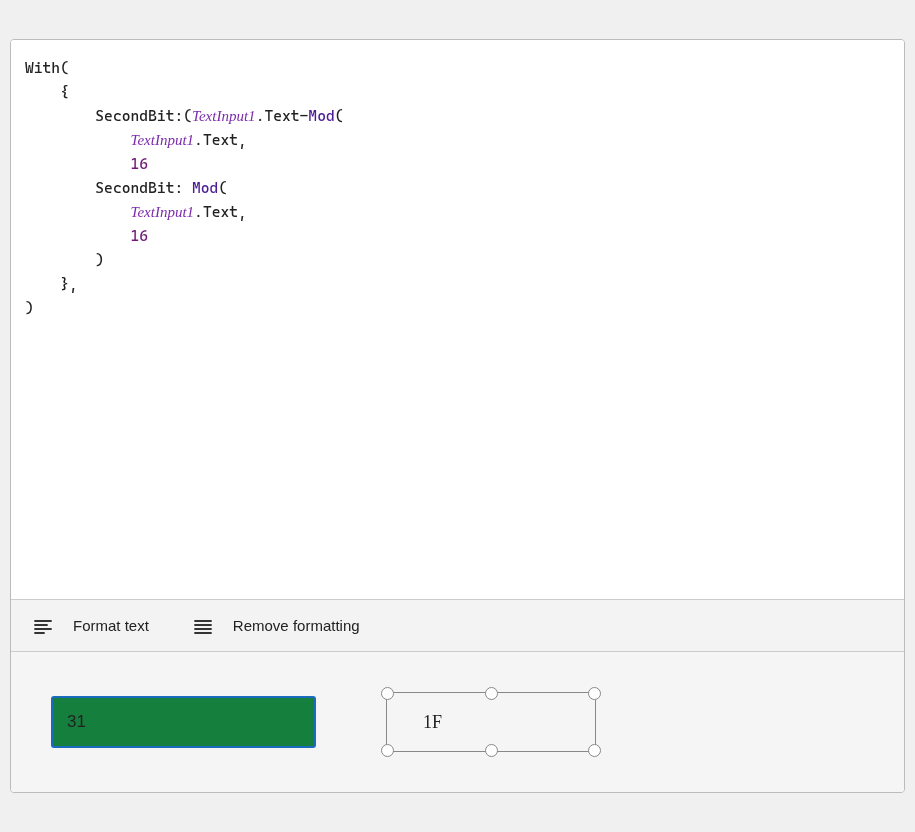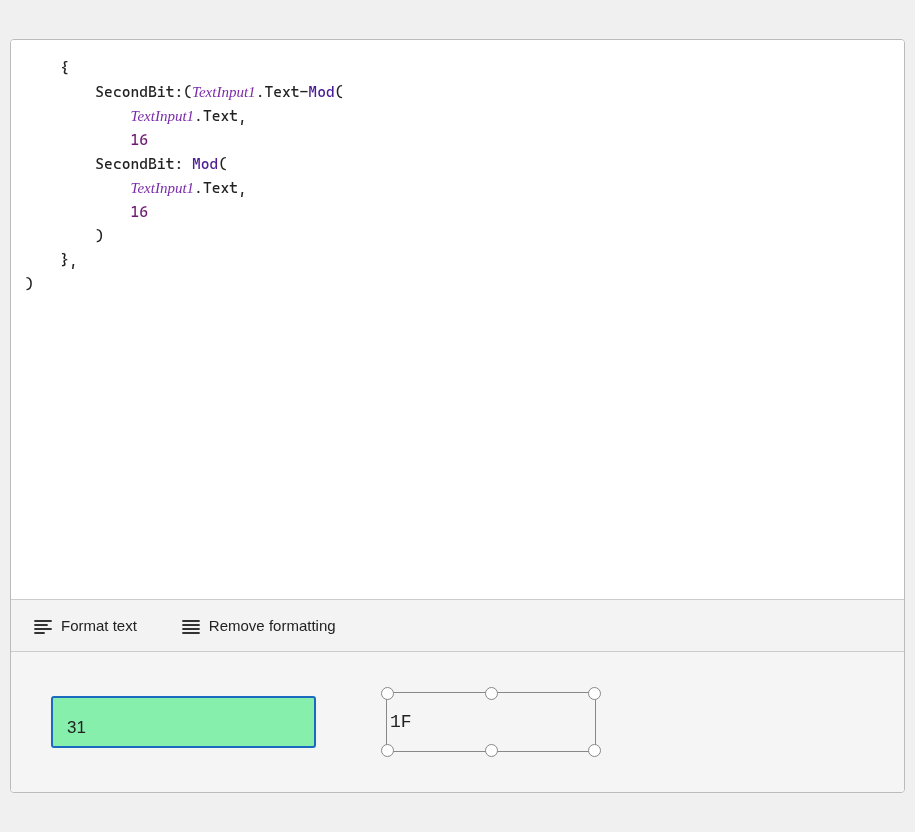--- a/index.html
+++ b/index.html
@@ -50,21 +50,21 @@
       padding: 10px 16px;
       display: flex;
       align-items: center;
       gap: 32px;
       height: 52px;
     }
 
     .toolbar-btn {
       display: flex;
       align-items: center;
-      gap: 8px;
+      gap: 20px;
       background: none;
       border: none;
       cursor: pointer;
       font-size: 15px;
       color: #222;
       padding: 4px 6px;
       border-radius: 3px;
     }
 
     .toolbar-icon {
@@ -79,28 +79,28 @@
       display: flex;
       align-items: center;
       gap: 60px;
       min-height: 130px;
     }
 
     
     .text-input-preview {
       width: 265px;
       height: 52px;
-      background: #86efac;
+      background: #15803d;
       border: 2px solid #1a6bbf;
       border-radius: 3px;
       padding: 8px 14px;
       font-size: 17px;
       color: #222;
       display: flex;
-      align-items: flex-end;
+      align-items: center;
     }
 
     
     .label-box-container {
       position: relative;
       display: flex;
       align-items: center;
       justify-content: center;
     }
 
@@ -121,22 +121,22 @@
       right: 10px;
       bottom: 10px;
       border: 1.5px solid #888;
       background: transparent;
     }
 
     .label-value {
       font-size: 18px;
       color: #222;
       position: absolute;
-      left: 14px;
-      font-family: Liberation Mono, monospace;
+      left: 47px;
+      font-family: Liberation Serif, serif;
     }
 
     
     .handle {
       position: absolute;
       width: 13px;
       height: 13px;
       border: 1.5px solid #888;
       border-radius: 50%;
       background: #fff;
@@ -148,20 +148,21 @@
     .handle-bl { bottom: 5px; left: 5px; }
     .handle-bm { bottom: 5px; left: calc(50% - 6.5px); }
     .handle-br { bottom: 5px; right: 5px; }
   </style>
 </head>
 <body>
 
 <div class="main-container">
 
   <div class="code-area" id="code-area">
+  <div class="code-line"><span class="c-default">With(</span></div>
       <div class="code-line"><span class="c-default">    {</span></div>
       <div class="code-line"><span class="c-default">        SecondBit:(</span><span class="c-purple">TextInput1</span><span class="c-default">.Text-</span><span class="c-blue">Mod</span><span class="c-default">(</span></div>
       <div class="code-line"><span class="c-default">            </span><span class="c-purple">TextInput1</span><span class="c-default">.Text,</span></div>
       <div class="code-line"><span class="c-default">            </span><span class="c-orange">16</span></div>
       <div class="code-line"><span class="c-default">        SecondBit: </span><span class="c-blue">Mod</span><span class="c-default">(</span></div>
       <div class="code-line"><span class="c-default">            </span><span class="c-purple">TextInput1</span><span class="c-default">.Text,</span></div>
       <div class="code-line"><span class="c-default">            </span><span class="c-orange">16</span></div>
       <div class="code-line"><span class="c-default">        )</span></div>
       <div class="code-line"><span class="c-default">    },</span></div>
       <div class="code-line"><span class="c-default">)</span></div>

